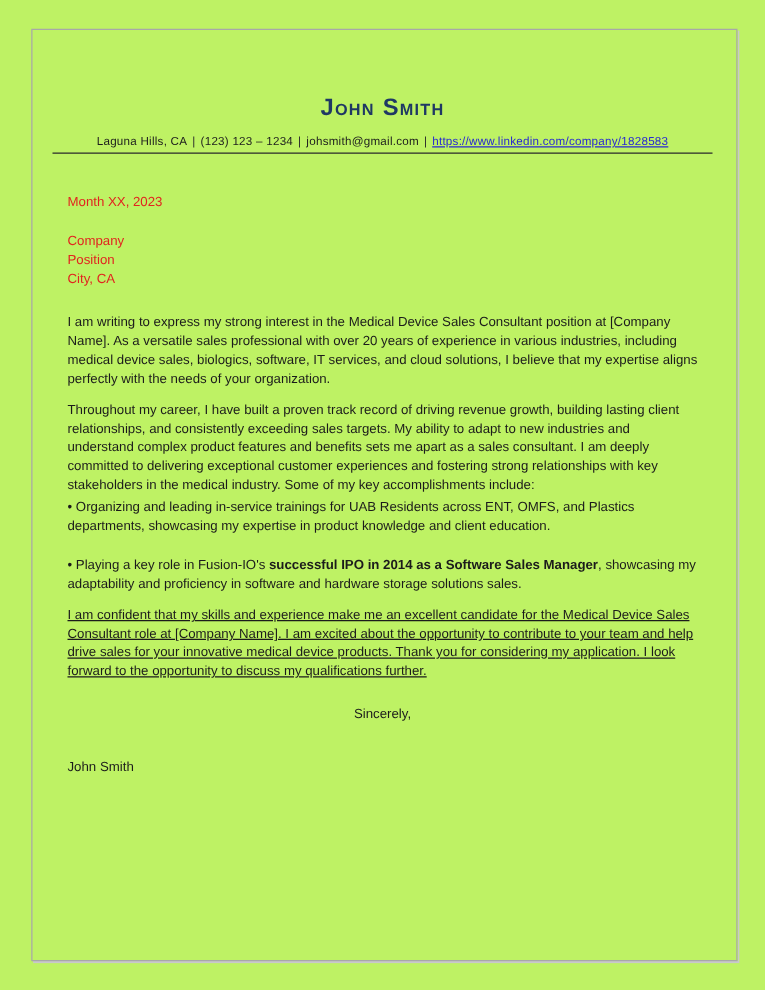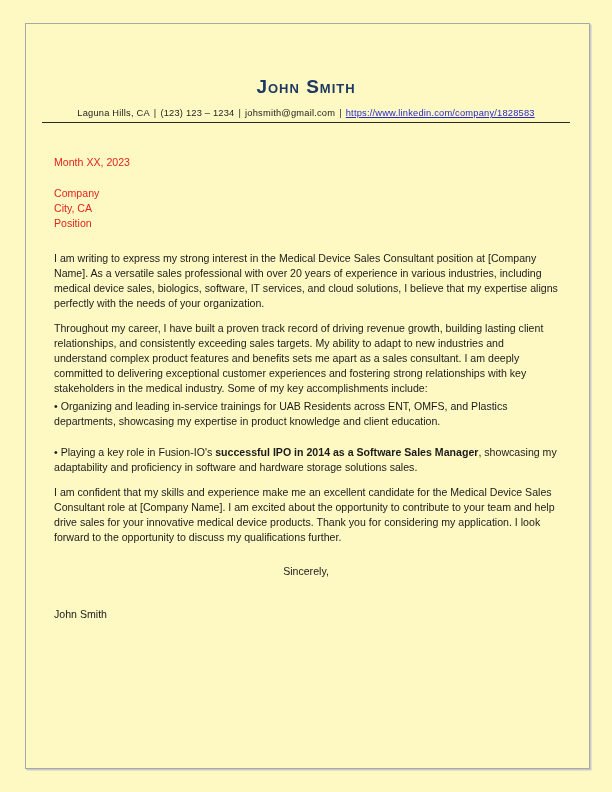--- a/index.html
+++ b/index.html
@@ -7,21 +7,21 @@
     padding: 0;
     background: #ffffff;
     width: 612px;
     height: 792px;
     overflow: hidden;
   }
   .page {
     position: relative;
     width: 612px;
     height: 792px;
-    background: #fef9c3;
+    background: #bef264;
     font-family: "Liberation Sans", "DejaVu Sans", sans-serif;
     color: #1b1b1b;
   }
   .page-border {
     position: absolute;
     left: 25px;
     top: 23px;
     width: 563px;
     height: 744px;
     border: 1px solid #a8a8a8;
@@ -73,21 +73,21 @@
   .date      { margin-top: 32px !important; }
   .recipient { margin-top: 16px; }
   .salutation { margin-top: 24px !important; }
   .p1 { margin-top: 20px !important; }
   .p2 { margin-top: 10px !important; }
   .bullet { }
   .b1 { margin-top: 8px !important; }
   .b2 { margin-top: 10px !important; }
   .b3 { margin-top: 3px !important; }
   .b4 { margin-top: 16px !important; }
-  .closing-para { margin-top: 10px !important; }
+  .closing-para { margin-top: 10px !important; text-decoration: underline; }
   .signoff    { margin-top: 19px !important; text-align: center; }
   .signature  { margin-top: 28px !important; }
   strong { font-weight: bold; }
 </style>
 </head>
 <body>
 
 <div class="page">
   <div class="page-border"></div>
 
@@ -97,22 +97,22 @@
       <span>Laguna Hills, CA</span><span class="sep">|</span><span>(123) 123 – 1234</span><span class="sep">|</span><span>johsmith@gmail.com</span><span class="sep">|</span><a class="link">https://www.linkedin.com/company/1828583</a>
     </div>
     <div class="rule"></div>
   </header>
 
   <main class="letter">
     <p class="red date">Month XX, 2023</p>
 
     <div class="red recipient">
       <p>Company</p>
+      <p>Position</p>
       <p>City, CA</p>
-      <p>Position</p>
     </div>
 
 
     <p class="para p1">I am writing to express my strong interest in the Medical Device Sales Consultant position at [Company Name]. As a versatile sales professional with over 20 years of experience in various industries, including medical device sales, biologics, software, IT services, and cloud solutions, I believe that my expertise aligns perfectly with the needs of your organization.</p>
 
     <p class="para p2">Throughout my career, I have built a proven track record of driving revenue growth, building lasting client relationships, and consistently exceeding sales targets. My ability to adapt to new industries and understand complex product features and benefits sets me apart as a sales consultant. I am deeply committed to delivering exceptional customer experiences and fostering strong relationships with key stakeholders in the medical industry. Some of my key accomplishments include:</p>
 
 
 
     <p class="bullet b3"><span class="marker">•</span> <span>Organizing and leading in-service trainings for UAB Residents across ENT, OMFS, and Plastics departments, showcasing my expertise in product knowledge and client education.</span><strong></strong><span></span></p>

